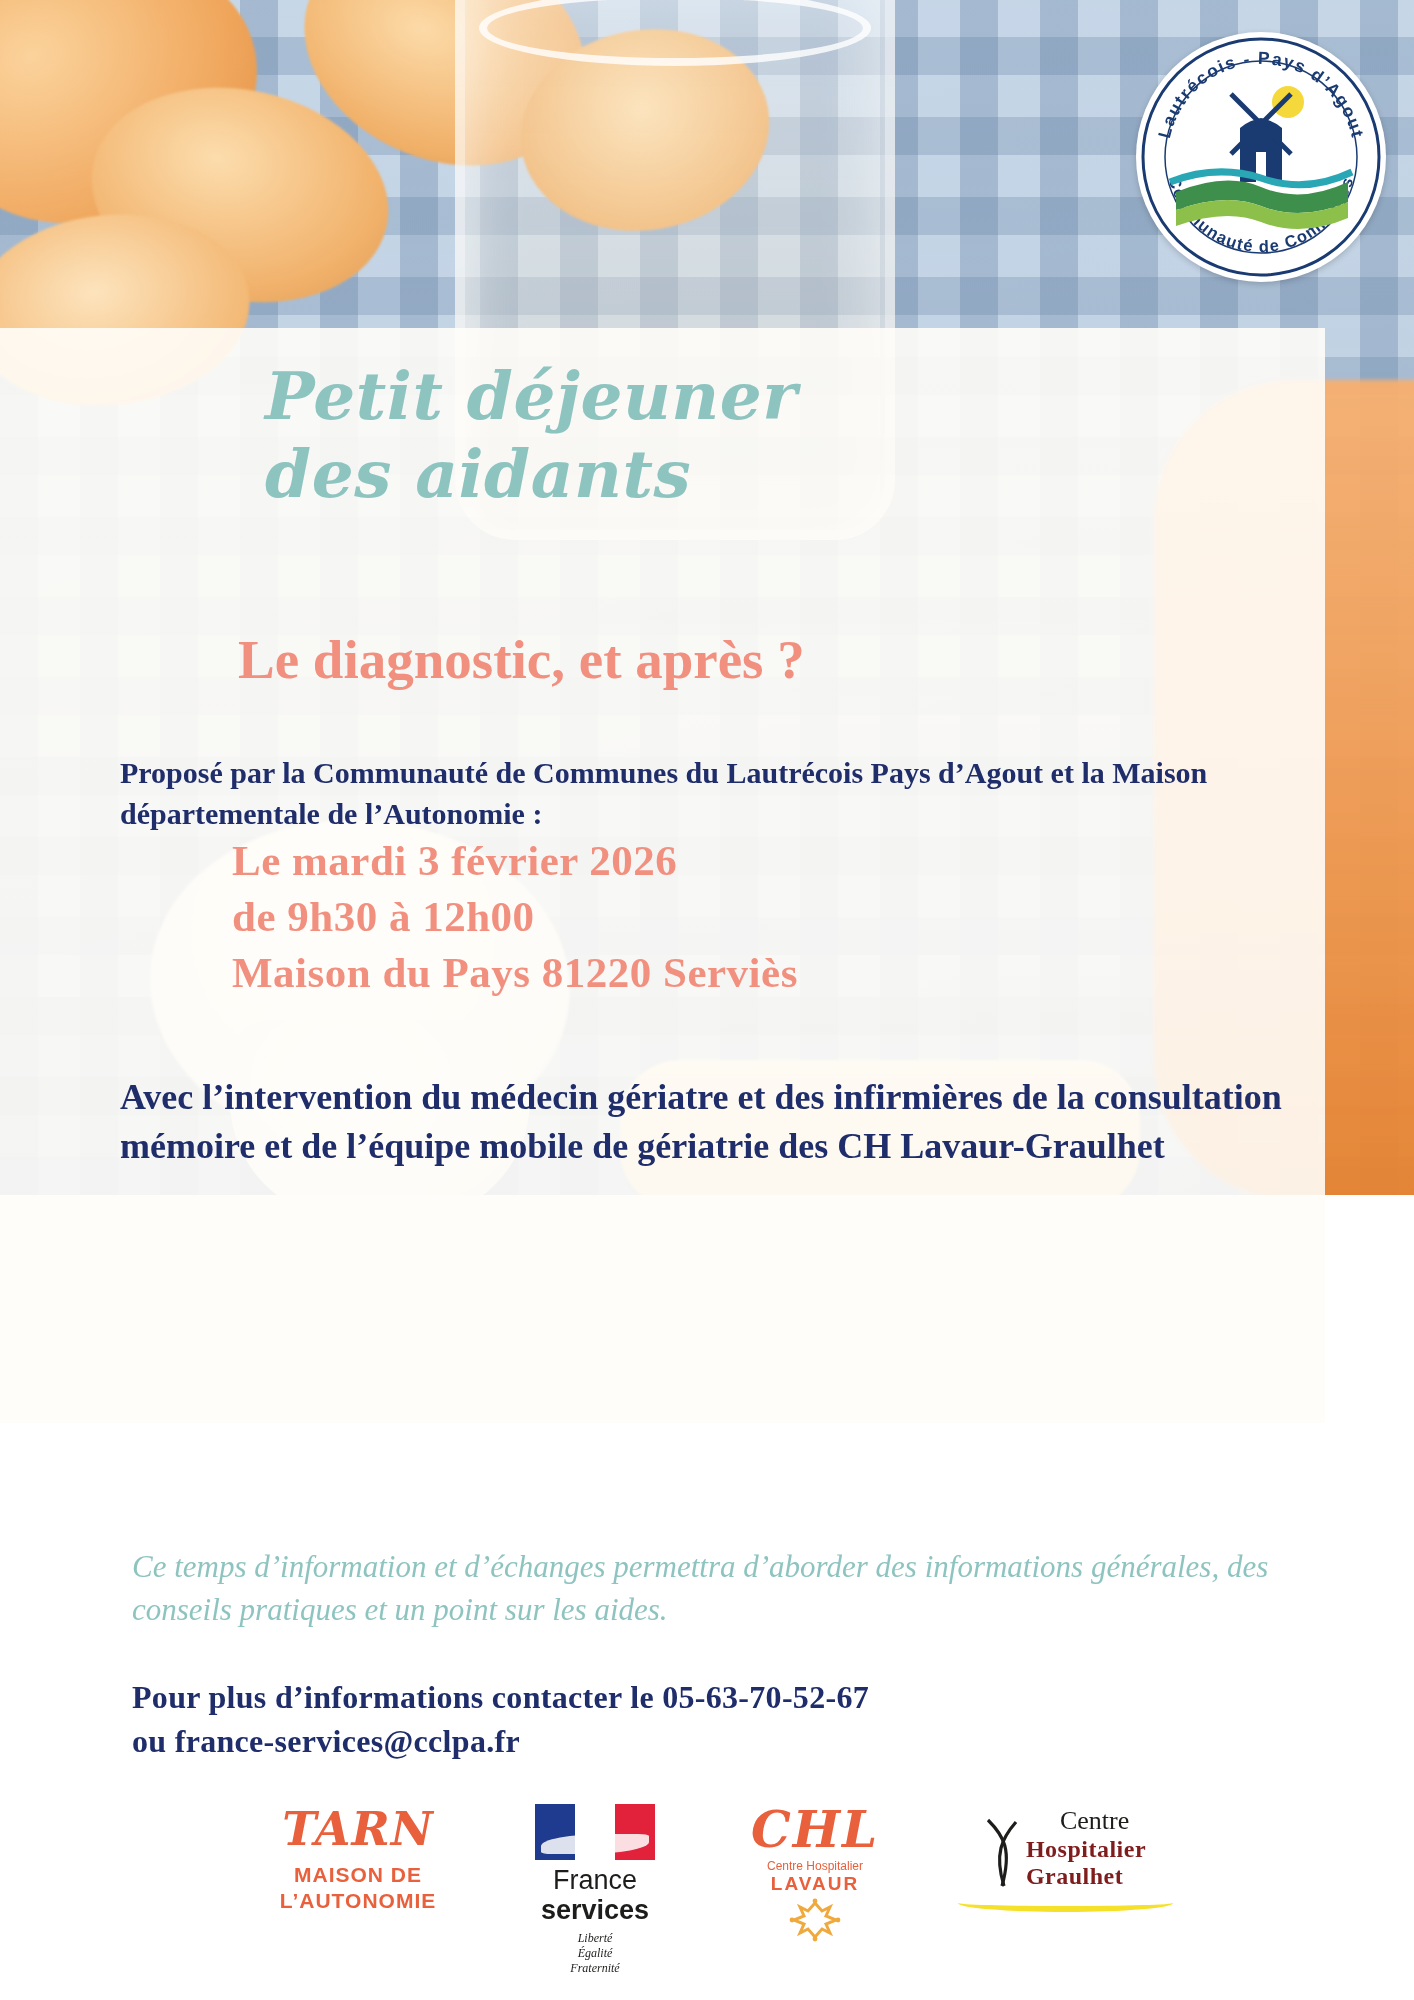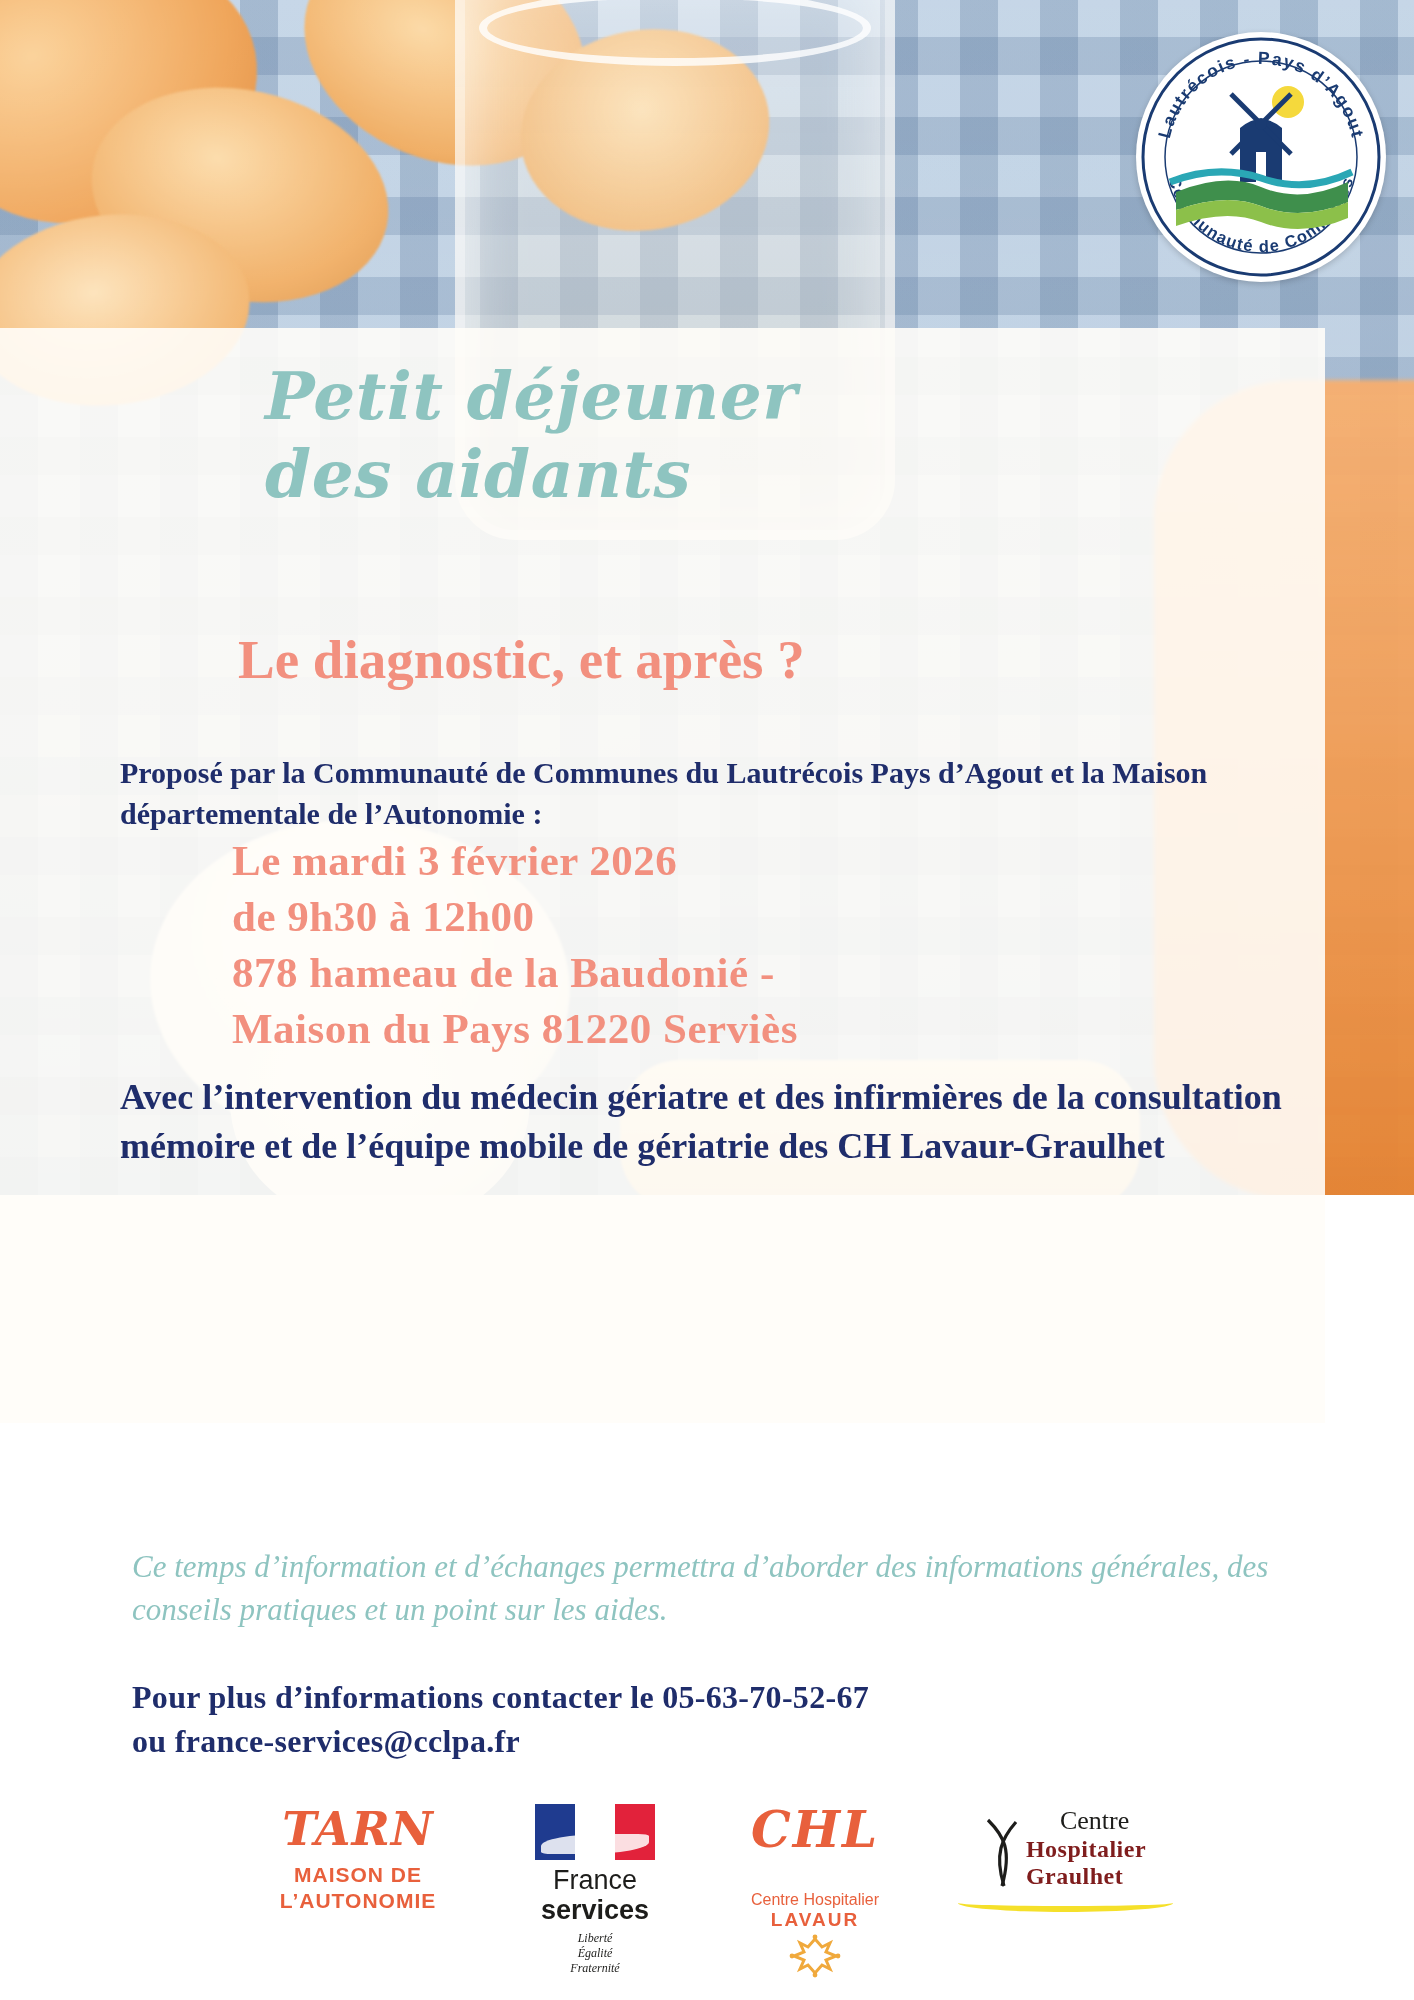--- a/index.html
+++ b/index.html
@@ -260,23 +260,22 @@
   .chl .chl-mark {
     font-family: "DejaVu Serif", serif;
     font-weight: bold;
     font-style: italic;
     font-size: 50px;
     color: #e8603c;
     letter-spacing: 2px;
   }
   .chl .chl-sub1 {
     font-family: "Liberation Sans", sans-serif;
-    font-size: 16px;
+    font-size: 12px;
     color: #e8603c;
-    margin-top: 32px;
   }
   .chl .chl-sub2 {
     font-family: "Liberation Sans", sans-serif;
     font-weight: bold;
     font-size: 19px;
     letter-spacing: 2px;
     color: #e8603c;
   }
   .chl .chl-cross { margin-top: 2px; }
   
@@ -360,21 +359,20 @@
       <div>des aidants</div>
     </div>
 
     <div class="subtitle">Le diagnostic, et après ?</div>
 
     <div class="intro">Proposé par la Communauté de Communes du Lautrécois Pays d’Agout et la Maison départementale de l’Autonomie :</div>
 
     <div class="when">
       <div>Le mardi 3 février 2026</div>
       <div>de 9h30 à 12h00</div>
-      <div>878 hameau de la Baudonié -</div>
       <div>Maison du Pays 81220 Serviès</div>
     </div>
 
     <div class="note">Avec l’intervention du médecin gériatre et des infirmières de la consultation mémoire et de l’équipe mobile de gériatrie des CH Lavaur-Graulhet</div>
   </div>
 </div>
 
 <div class="footer">
   <div class="footer-note">Ce temps d’information et d’échanges permettra d’aborder des informations générales, des conseils pratiques et un point sur les aides.</div>
 

